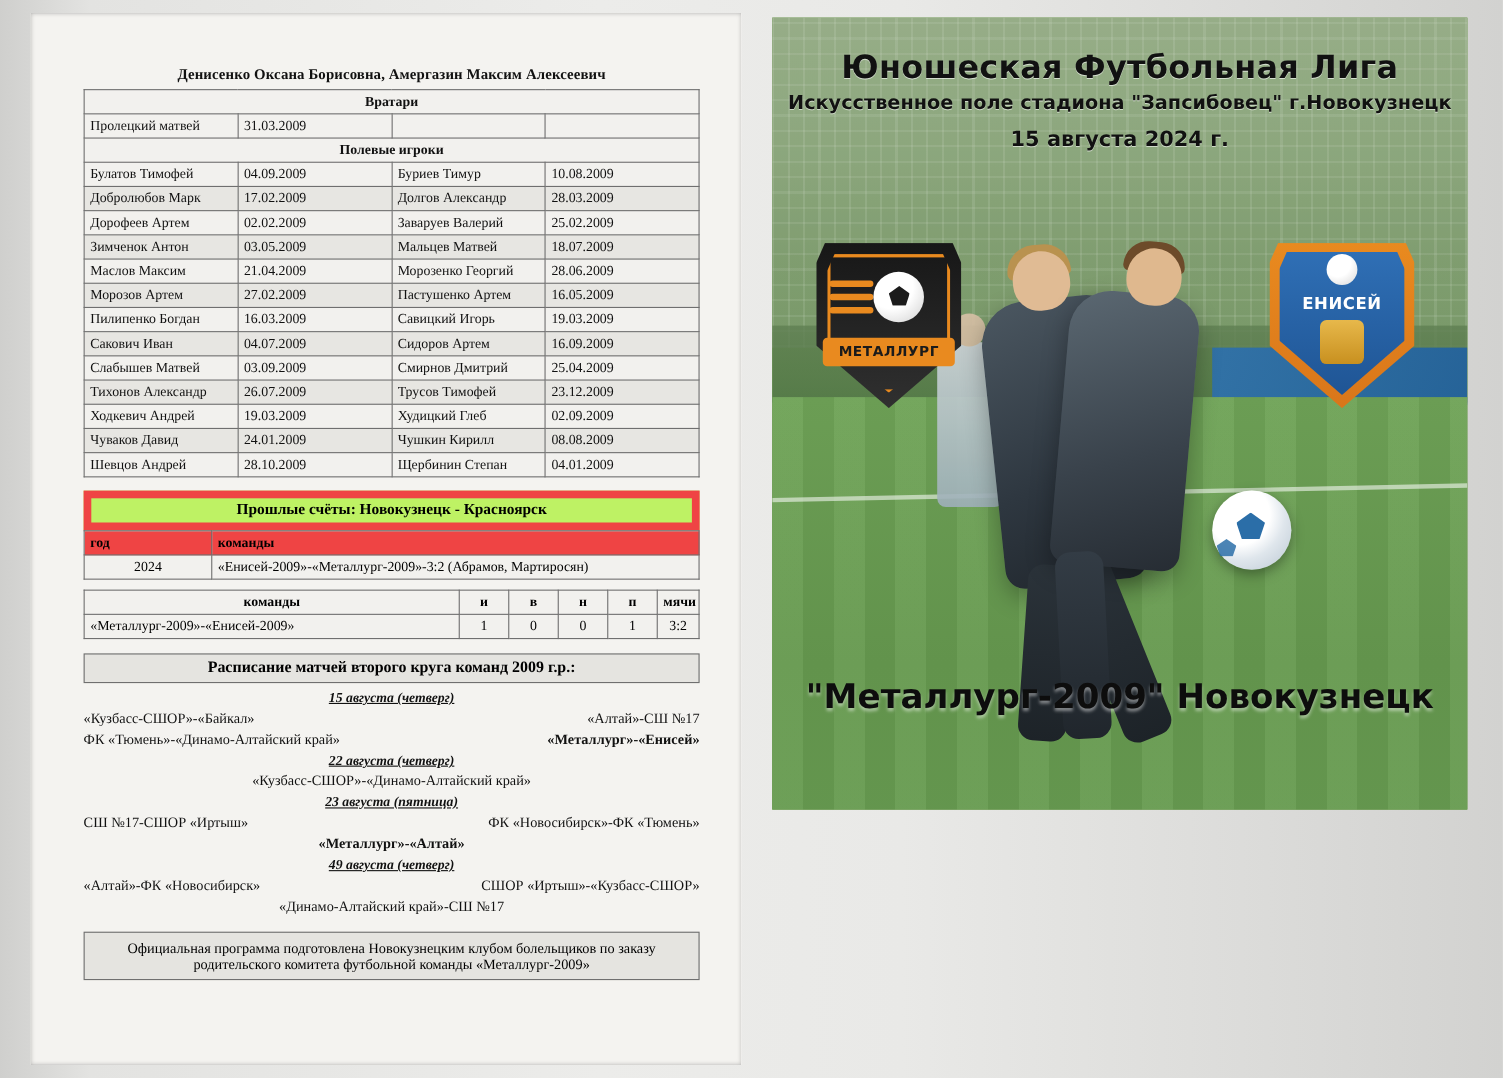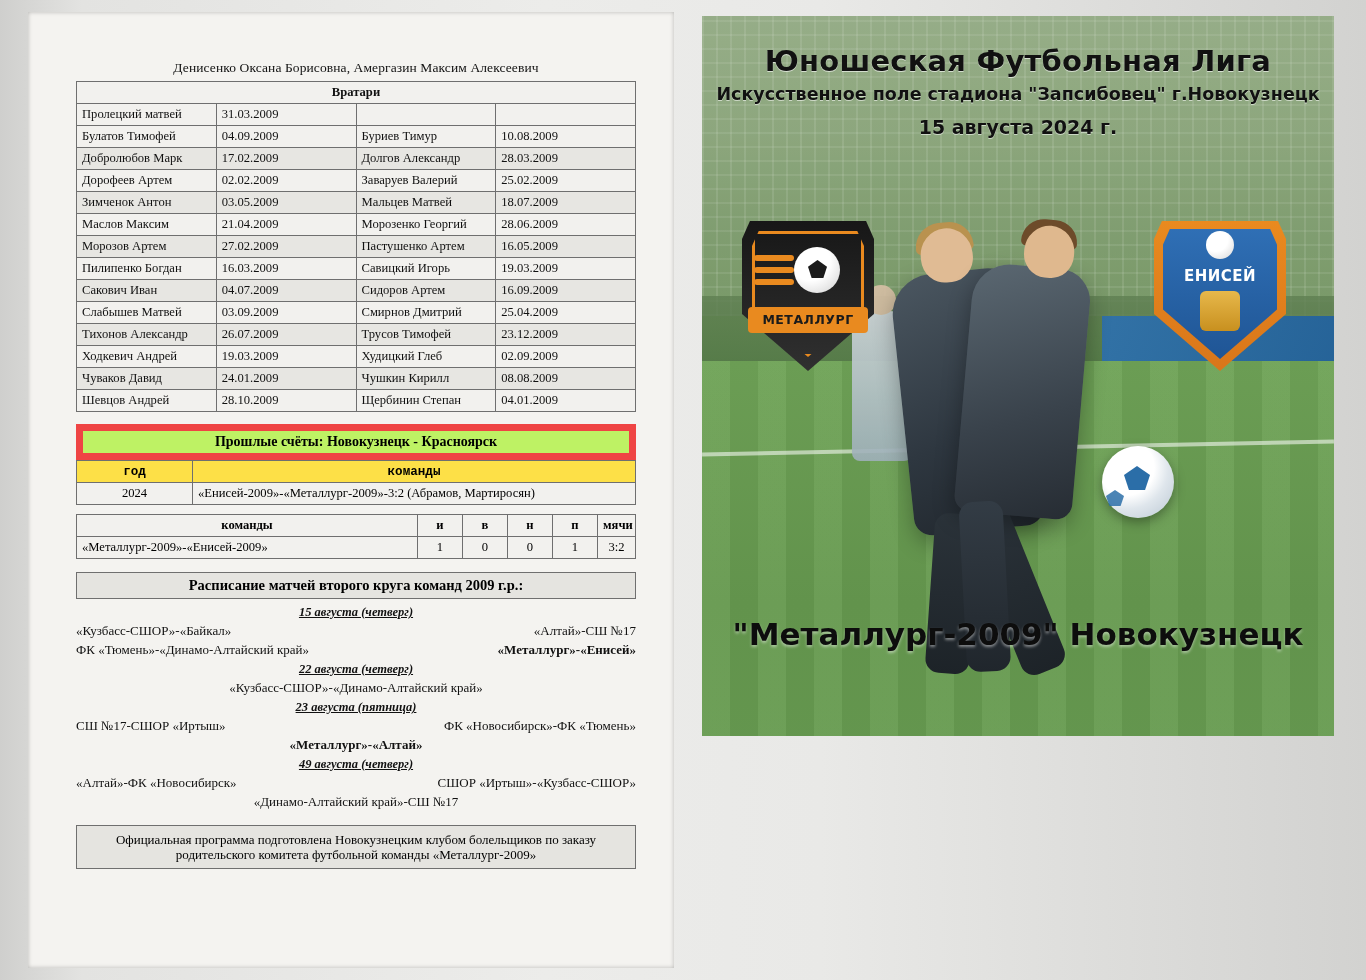--- a/index.html
+++ b/index.html
@@ -15,21 +15,21 @@
     background:linear-gradient(90deg,#cfcfcd 0%, #e3e3e1 6%, #ececea 40%, #e9e9e7 60%, #d2d2d0 100%);
   }
   
   .left-page{
     position:absolute;left:28px;top:12px;width:646px;height:956px;
     background:#f4f3f0;
     box-shadow:0 0 4px rgba(0,0,0,.25) inset;
   }
   .lp-inner{position:absolute;left:48px;top:48px;width:560px;}
   .coaches{
-    text-align:center;font-weight:normal;font-size:13.5px;color:#111;
+    text-align:center;font-weight:bold;font-size:13.5px;color:#111;
     margin-bottom:5px;letter-spacing:.1px;
   }
   table.roster{
     border-collapse:collapse;width:560px;font-size:12.6px;color:#111;
     table-layout:fixed;
   }
   table.roster td{
     border:1px solid #6f6f6f;padding:2px 5px;height:17px;line-height:15px;
     background:#f2f1ee;
   }
@@ -41,21 +41,21 @@
   }
   
   .block-title{
     margin-top:12px;border:7px solid #ef4444;background:#bef264;
     text-align:center;font-weight:bold;font-size:14px;padding:3px 0;
   }
   table.scores{
     border-collapse:collapse;width:560px;font-size:12.6px;table-layout:fixed;
   }
   table.scores td{border:1px solid #6f6f6f;padding:2px 5px;height:17px;background:#f2f1ee;}
-  table.scores td.hdr{text-align:center;font-weight:bold;background:#fde047;font-family:Liberation Mono, monospace;}
+  table.scores td.hdr{text-align:left;font-weight:bold;background:#ef4444;}
   table.totals{
     border-collapse:collapse;width:560px;font-size:12.6px;margin-top:9px;table-layout:fixed;
   }
   table.totals td{border:1px solid #6f6f6f;padding:2px 5px;height:17px;background:#f2f1ee;text-align:center;}
   table.totals td.teamcell{text-align:left;}
   
   .sched-title{
     margin-top:13px;border:1px solid #6f6f6f;background:#e5e4e0;
     text-align:center;font-weight:bold;font-size:14.5px;padding:4px 0;
   }
@@ -265,20 +265,23 @@
       <table class="roster">
         <tbody>
             <tr>
           <td class="section" colspan="4">Вратари</td>
         </tr>
         <tr>
           <td class="name">Пролецкий матвей</td>
           <td class="date">31.03.2009</td>
           <td class="name"></td>
           <td class="date"></td>
+        </tr>
+        <tr>
+          <td class="section" colspan="4">Полевые игроки</td>
         </tr>
         <tr>
           <td class="name">Булатов Тимофей</td>
           <td class="date">04.09.2009</td>
           <td class="name">Буриев Тимур</td>
           <td class="date">10.08.2009</td>
         </tr>
         <tr>
           <td class="name alt">Добролюбов Марк</td>
           <td class="date alt">17.02.2009</td>

